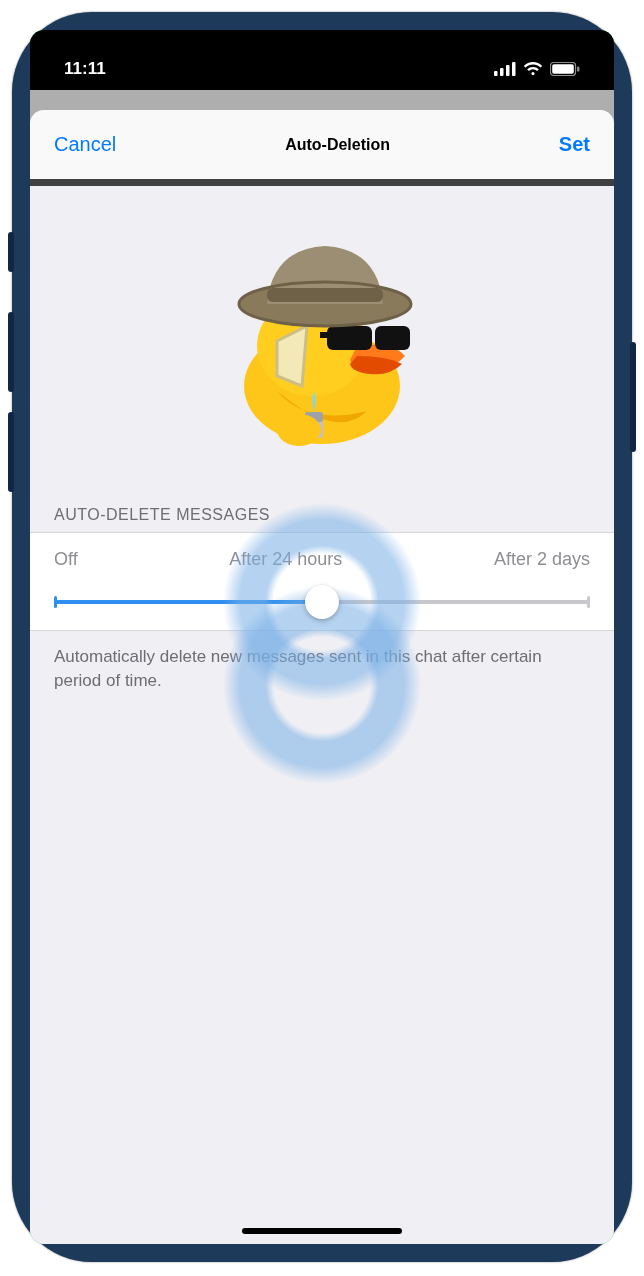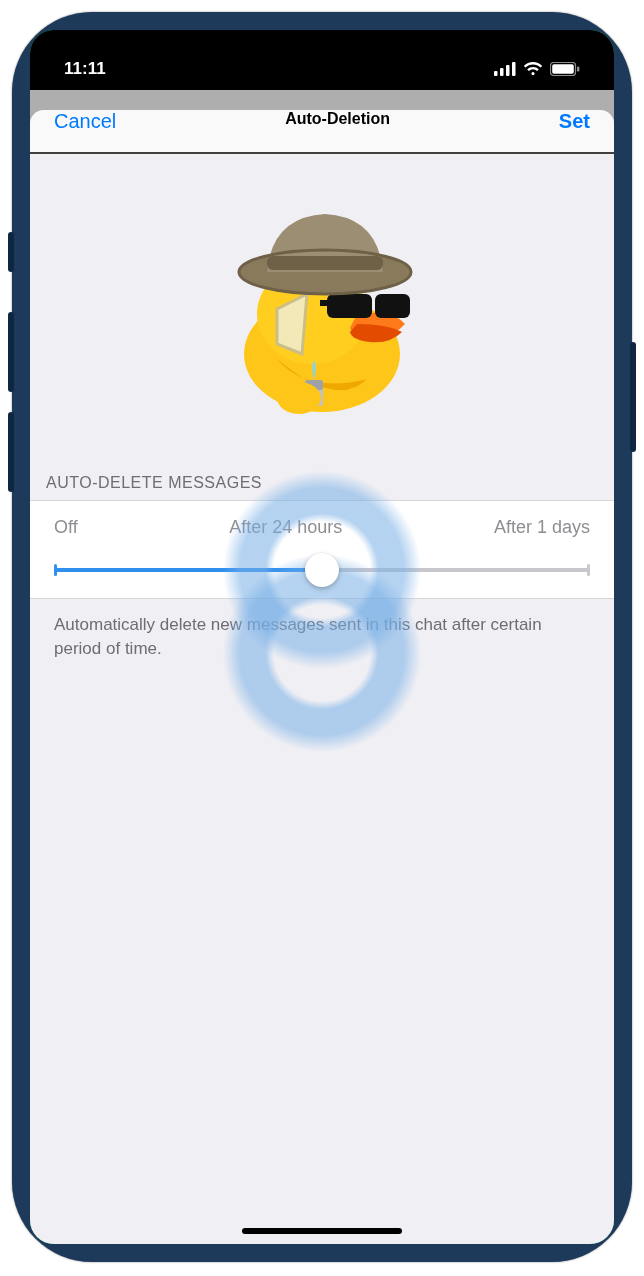--- a/index.html
+++ b/index.html
@@ -28,21 +28,21 @@
     border-radius: 4px;
   }
   .side-btn.b1 { left: -4px; top: 220px; width: 6px; height: 40px; }
   .side-btn.b2 { left: -4px; top: 300px; width: 6px; height: 80px; }
   .side-btn.b3 { left: -4px; top: 400px; width: 6px; height: 80px; }
   .side-btn.b4 { right: -4px; top: 330px; width: 6px; height: 110px; }
   .screen {
     width: 100%;
     height: 100%;
     background: #22c55e;
-    border-radius: 24px;
+    border-radius: 14px;
     overflow: hidden;
     position: relative;
   }
   .notch {
     position: absolute;
     top: 0; left: 50%;
     transform: translateX(-50%);
     width: 240px; height: 34px;
     background: #000;
     border-bottom-left-radius: 22px;
@@ -76,41 +76,41 @@
     overflow:hidden;
   }
   .home-indicator {
     position:absolute; bottom:10px; left:50%;
     transform: translateX(-50%);
     width: 160px; height:6px;
     background:#000; border-radius:3px;
     z-index:50;
   }
   .nav {
-    height: 44px;
+    height: 76px;
     background: #f9f9f9;
     border-top-left-radius: 14px;
     border-top-right-radius: 14px;
-    border-bottom: 2px solid #404040;
-    display:flex; align-items:flex-start; justify-content:space-between;
+    border-bottom: 7px solid #404040;
+    display:flex; align-items:center; justify-content:space-between;
     padding: 0 24px;
   }
   .nav-left { color:#007aff; font-size:20px; }
   .nav-title { font-size:16px; font-weight:600; color:#000; }
   .nav-right { color:#007aff; font-size:20px; font-weight:700; }
   .hero {
     display:flex; justify-content:center;
     padding: 40px 0 40px;
   }
   .duck-wrap {
     width: 230px; height: 230px;
     position: relative;
   }
   .section-header {
-    padding: 10px 16px 8px;
+    padding: 10px 24px 8px;
     font-size: 16px; letter-spacing: .5px;
     color: #6d6d72; text-transform: uppercase;
   }
   .slider-card {
     background:#fff;
     border-top:1px solid #d6d6d8;
     border-bottom:1px solid #d6d6d8;
     padding: 16px 24px 26px;
     position: relative;
   }
@@ -246,21 +246,21 @@
           </svg>
         </div>
       </div>
 
       <div class="section-header">AUTO-DELETE MESSAGES</div>
 
       <div class="slider-card">
         <div class="slider-labels">
           <span>Off</span>
           <span>After 24 hours</span>
-          <span>After 1 days</span>
+          <span>After 2 days</span>
         </div>
         <div class="slider-zone">
           <div class="touch-ring"></div>
           <div class="slider-track">
             <div class="slider-fill"></div>
             <div class="slider-thumb"></div>
           </div>
         </div>
       </div>
 

